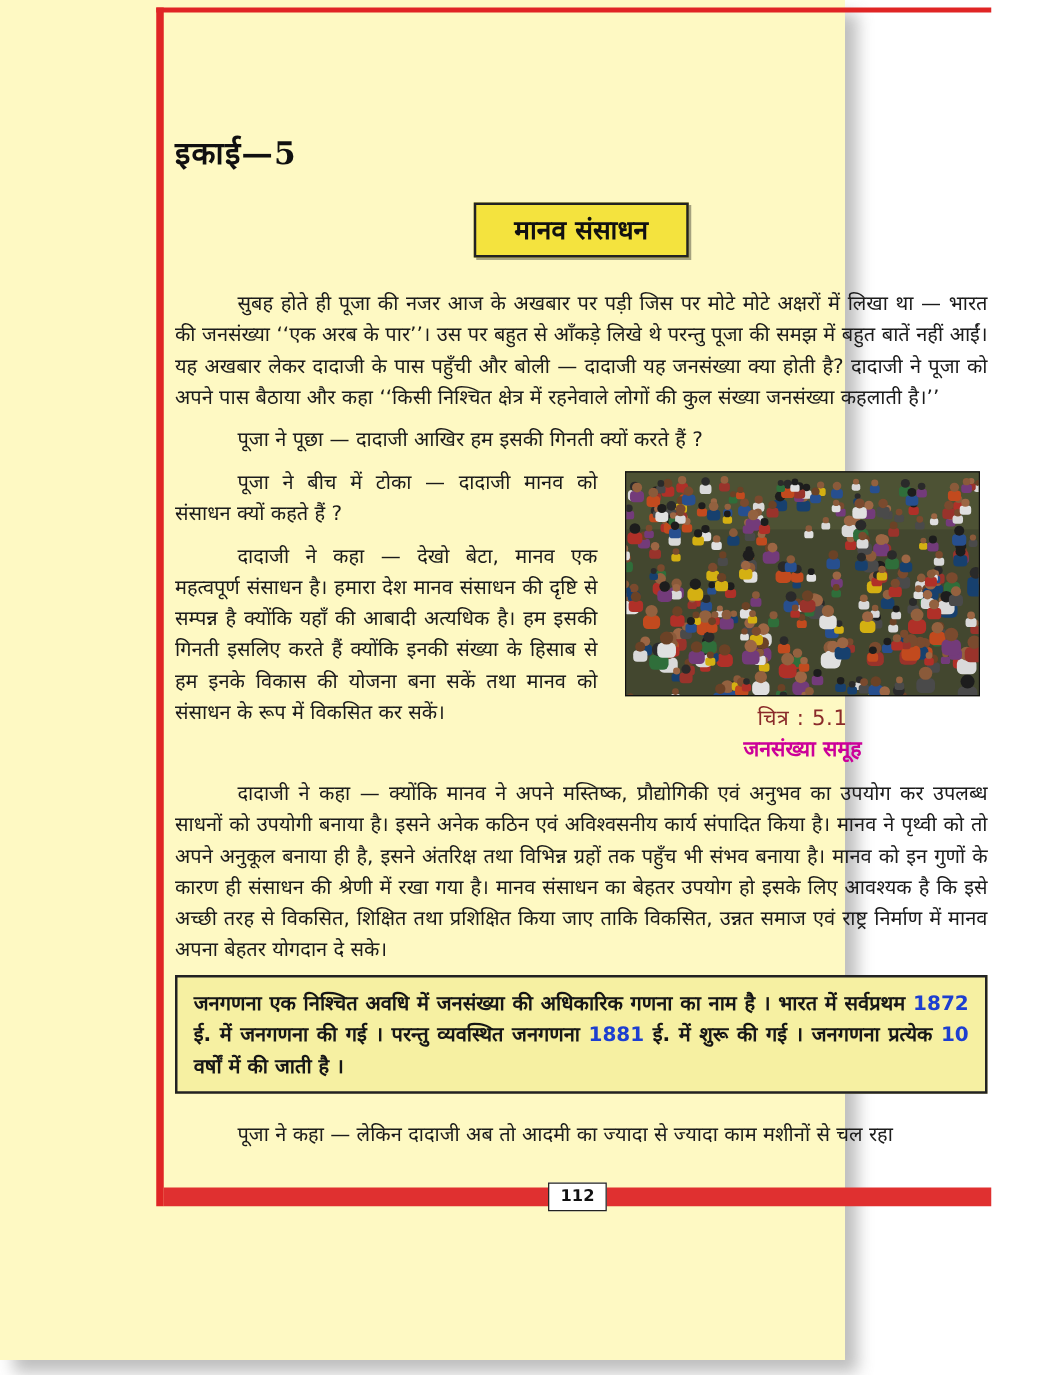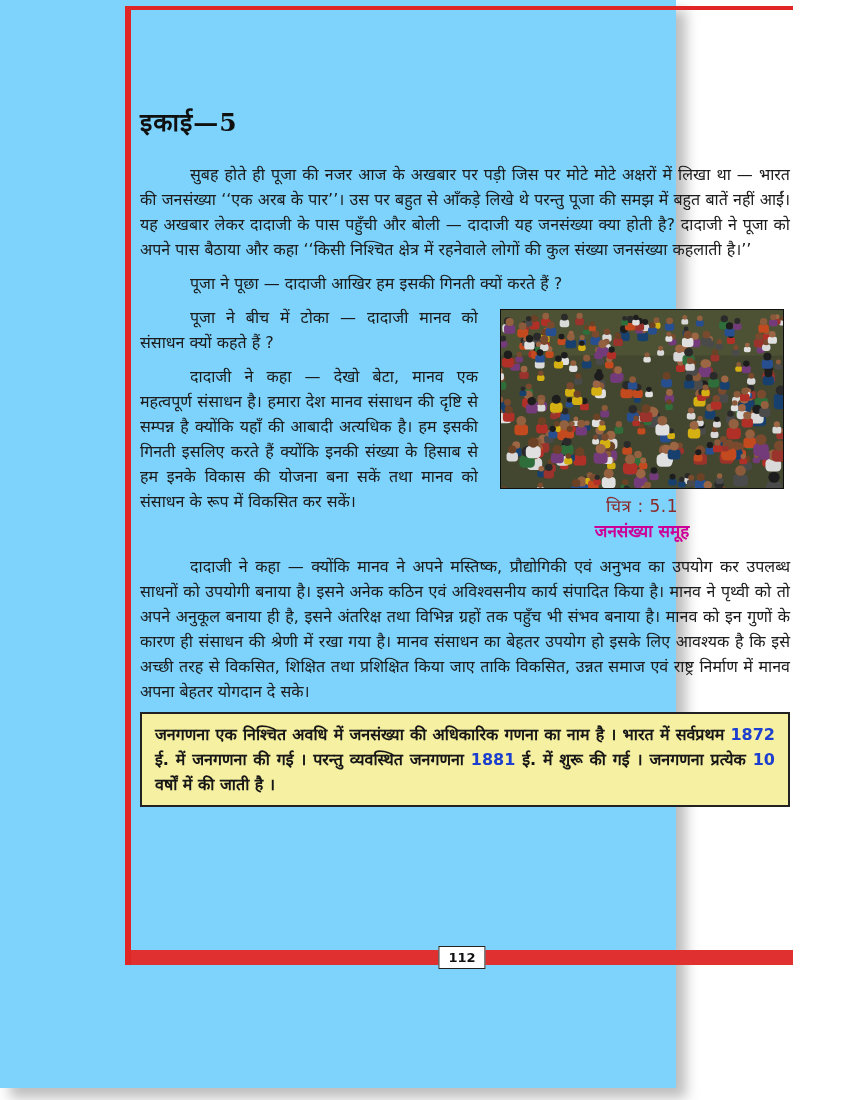--- a/index.html
+++ b/index.html
@@ -1,19 +1,19 @@
 <!DOCTYPE html>
 <html><head>
 <meta charset="utf-8">
 <style>
   * { margin:0; padding:0; box-sizing:border-box; }
   html,body { width:850px; height:1100px; background:#ffffff; }
   body { font-family:"DejaVu Sans", sans-serif; color:#1b1b1b; position:relative; overflow:hidden; }
 
-  .sheet { position:absolute; left:0; top:0; width:676px; height:1088px; background:#7dd3fc;
+  .sheet { position:absolute; left:0; top:0; width:676px; height:1088px; background:#fef9c3;
            box-shadow:10px 10px 12px rgba(110,110,110,0.45);padding-left:44px; }
 
   .frame-top  { position:absolute; left:125px; top:6px;  width:668px; height:4px;  background:#e02525; }
   .frame-left { position:absolute; left:125px; top:6px;  width:6px;   height:959px; background:#e02525; }
 
   .content { position:absolute; left:140px; top:0; width:650px; }
 
   .unit-label { margin-top:104px; font-family:"DejaVu Serif", serif; font-size:25px;
                 font-weight:bold; letter-spacing:1px; color:#101010; }
 
@@ -54,20 +54,21 @@
 
 <div class="sheet">
 
   <div class="frame-top"></div>
   <div class="frame-left"></div>
 
   <div class="content">
 
     <div class="unit-label">इकाई—5</div>
 
+    <div class="title-box">मानव संसाधन</div>
 
     <p class="body p1"><span>सुबह होते ही पूजा की नजर आज के अखबार पर पड़ी जिस पर मोटे मोटे अक्षरों में लिखा था — भारत की जनसंख्या ‘‘एक अरब के पार’’। उस पर बहुत से आँकड़े लिखे थे परन्तु पूजा की समझ में बहुत बातें नहीं आईं। यह अखबार लेकर दादाजी के पास पहुँची और बोली — दादाजी यह जनसंख्या क्या होती है? दादाजी ने पूजा को अपने पास बैठाया और कहा </span><span class="bold-def">‘‘किसी निश्चित क्षेत्र में रहनेवाले लोगों की कुल संख्या जनसंख्या कहलाती है।’’</span></p>
 
     <p class="body q">पूजा ने पूछा — दादाजी आखिर हम इसकी गिनती क्यों करते हैं ?</p>
 
     <div class="fig-flow">
       <div class="figure">
         <div class="photo">
           <svg id="crowd-svg" viewBox="0 0 280 180" preserveAspectRatio="none">
             <rect width="280" height="180" fill="#43472f"></rect>
@@ -678,20 +679,21 @@
         <div class="fig-caption">जनसंख्या समूह</div>
       </div>
       <p class="body q">पूजा ने बीच में टोका — दादाजी मानव को संसाधन क्यों कहते हैं ?</p>
       <p class="body q">दादाजी ने कहा — देखो बेटा, मानव एक महत्वपूर्ण संसाधन है। हमारा देश मानव संसाधन की दृष्टि से सम्पन्न है क्योंकि यहाँ की आबादी अत्यधिक है। हम इसकी गिनती इसलिए करते हैं क्योंकि इनकी संख्या के हिसाब से हम इनके विकास की योजना बना सकें तथा मानव को संसाधन के रूप में विकसित कर सकें।</p>
     </div>
 
     <p class="body clearp">दादाजी ने कहा — क्योंकि मानव ने अपने मस्तिष्क, प्रौद्योगिकी एवं अनुभव का उपयोग कर उपलब्ध साधनों को उपयोगी बनाया है। इसने अनेक कठिन एवं अविश्वसनीय कार्य संपादित किया है। मानव ने पृथ्वी को तो अपने अनुकूल बनाया ही है, इसने अंतरिक्ष तथा विभिन्न ग्रहों तक पहुँच भी संभव बनाया है। मानव को इन गुणों के कारण ही संसाधन की श्रेणी में रखा गया है। मानव संसाधन का बेहतर उपयोग हो इसके लिए आवश्यक है कि इसे अच्छी तरह से विकसित, शिक्षित तथा प्रशिक्षित किया जाए ताकि विकसित, उन्नत समाज एवं राष्ट्र निर्माण में मानव अपना बेहतर योगदान दे सके।</p>
 
     <div class="info-box"><span>जनगणना एक निश्चित अवधि में जनसंख्या की अधिकारिक गणना का नाम है । भारत में सर्वप्रथम </span><span class="num">1872</span><span> ई. में जनगणना की गई । परन्तु व्यवस्थित जनगणना </span><span class="num">1881</span><span> ई. में शुरू की गई । जनगणना प्रत्येक </span><span class="num">10</span><span> वर्षों में की जाती है ।</span></div>
 
+    <p class="body closing">पूजा ने कहा — लेकिन दादाजी अब तो आदमी का ज्यादा से ज्यादा काम मशीनों से चल रहा</p>
 
   </div>
 
   <div class="footer-bar">
     <div class="page-num-box">112</div>
   </div>
 
 </div>
 
 </body></html>

